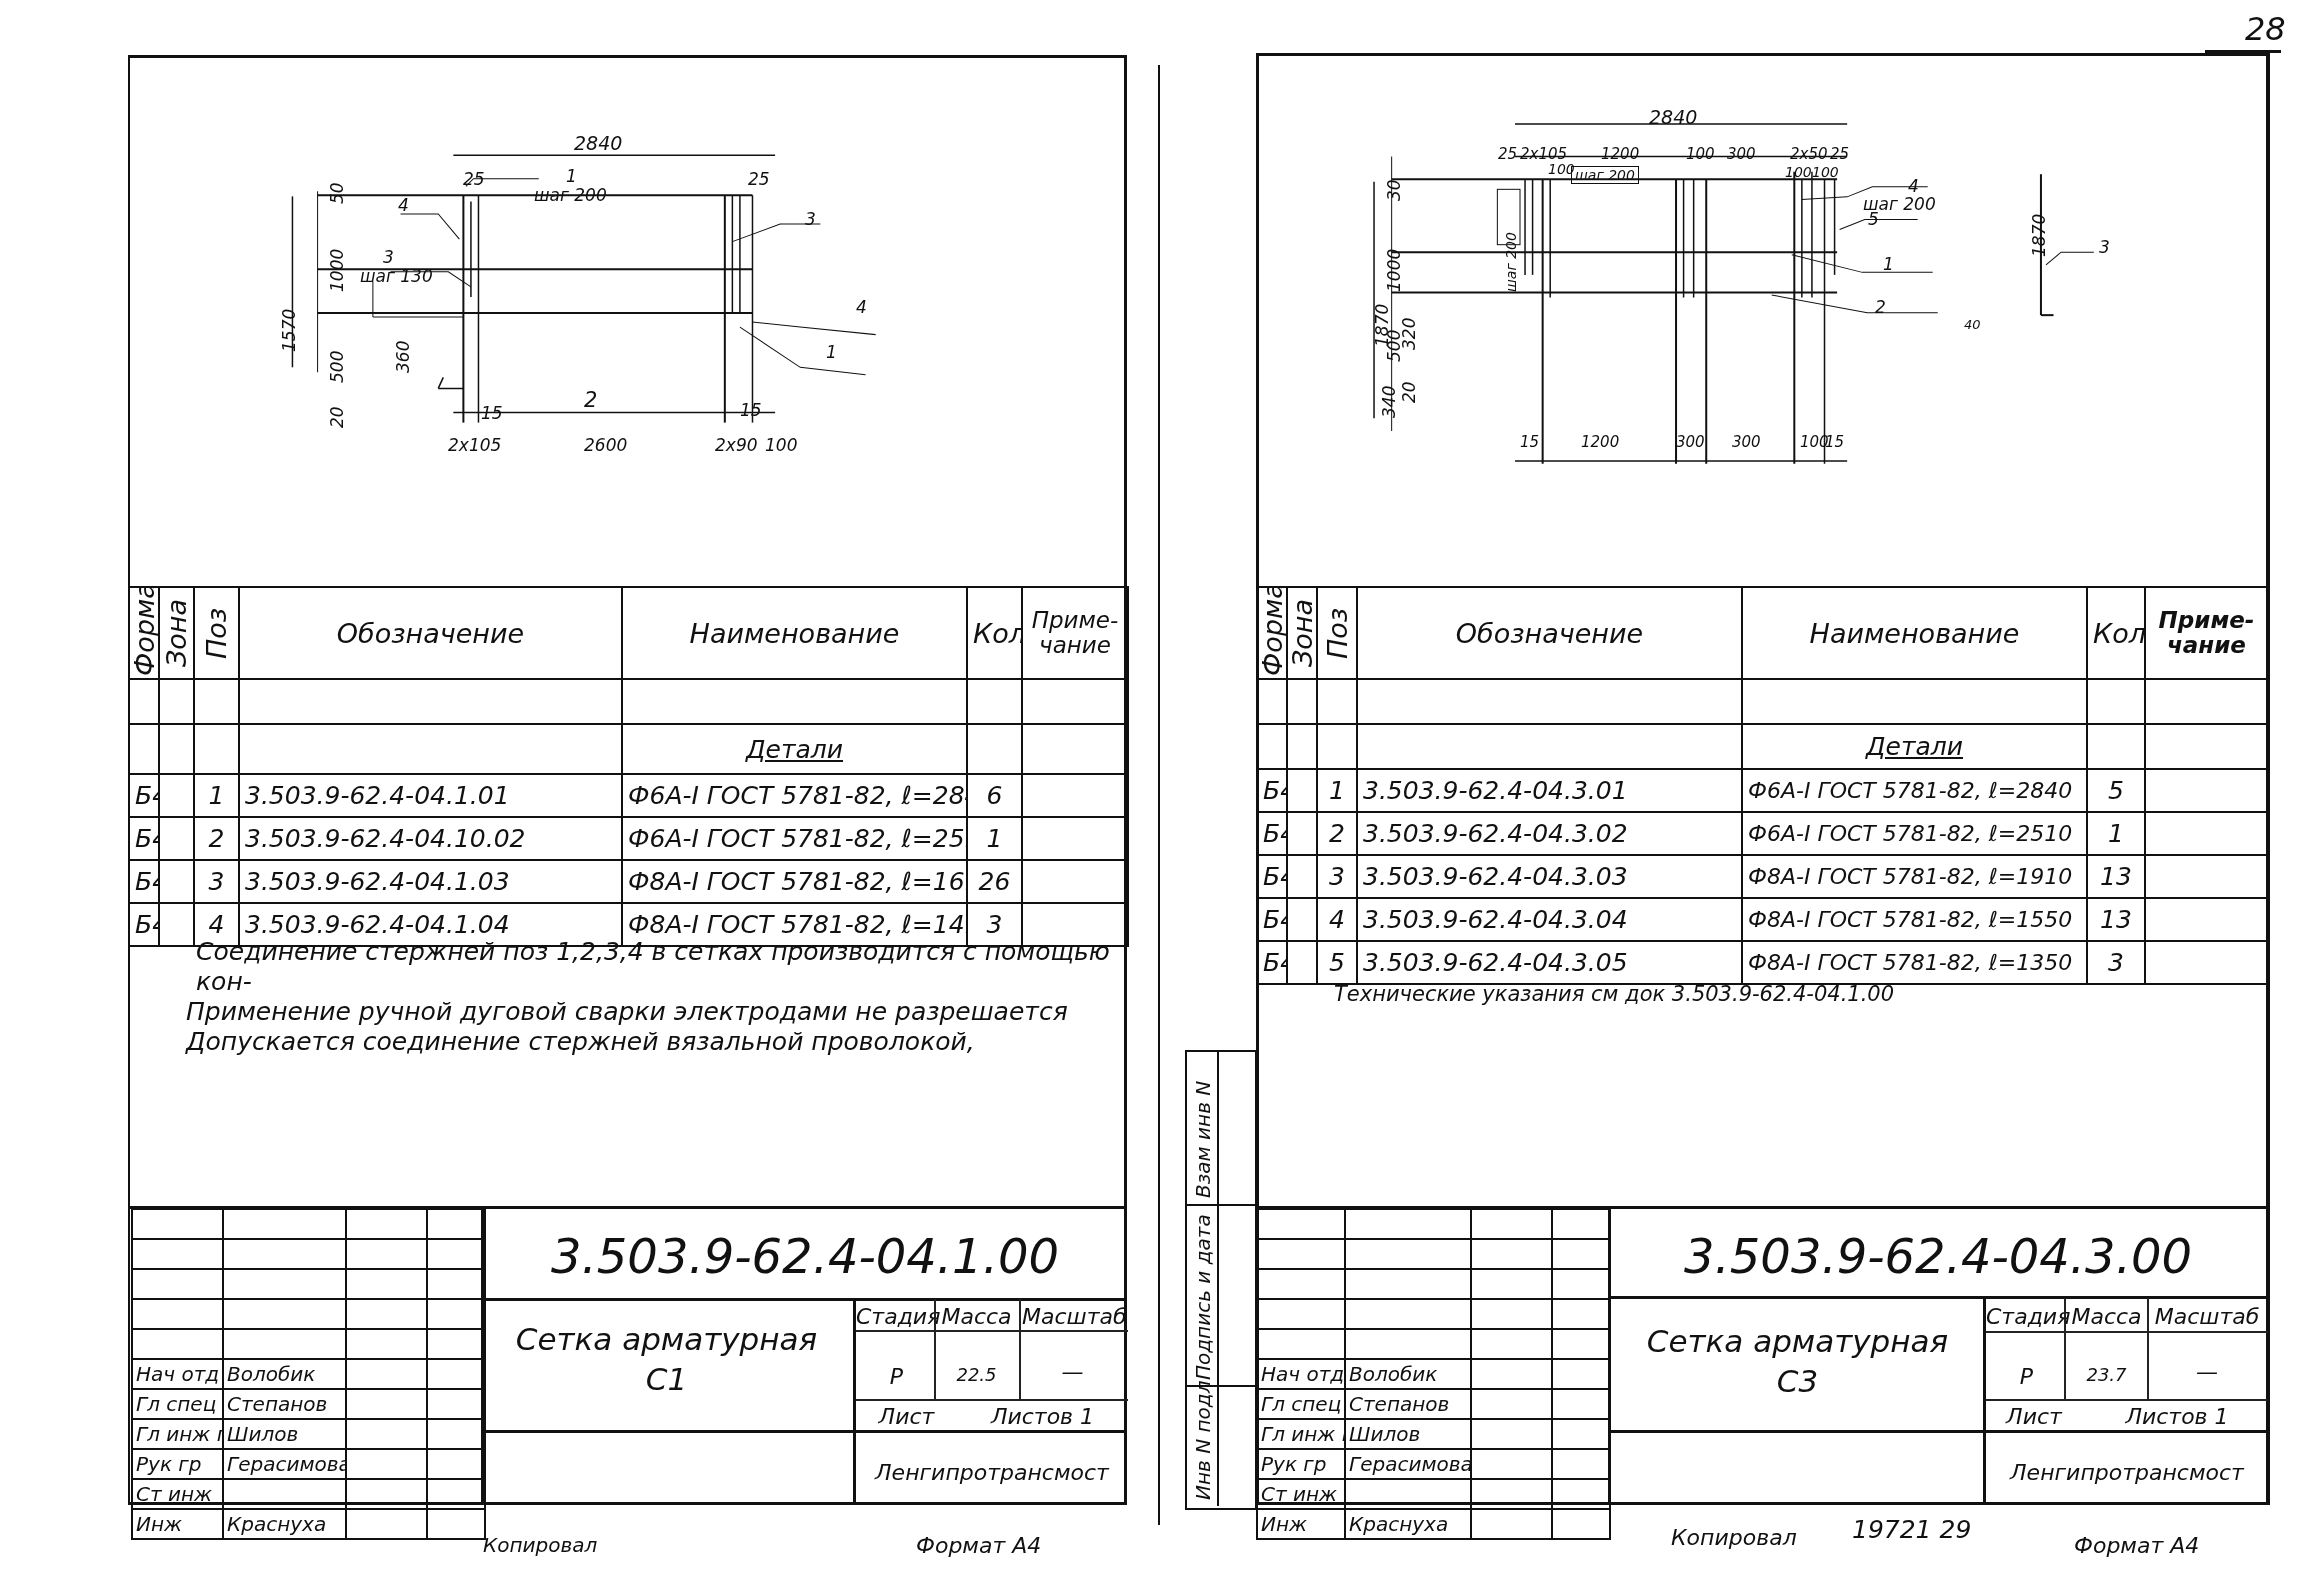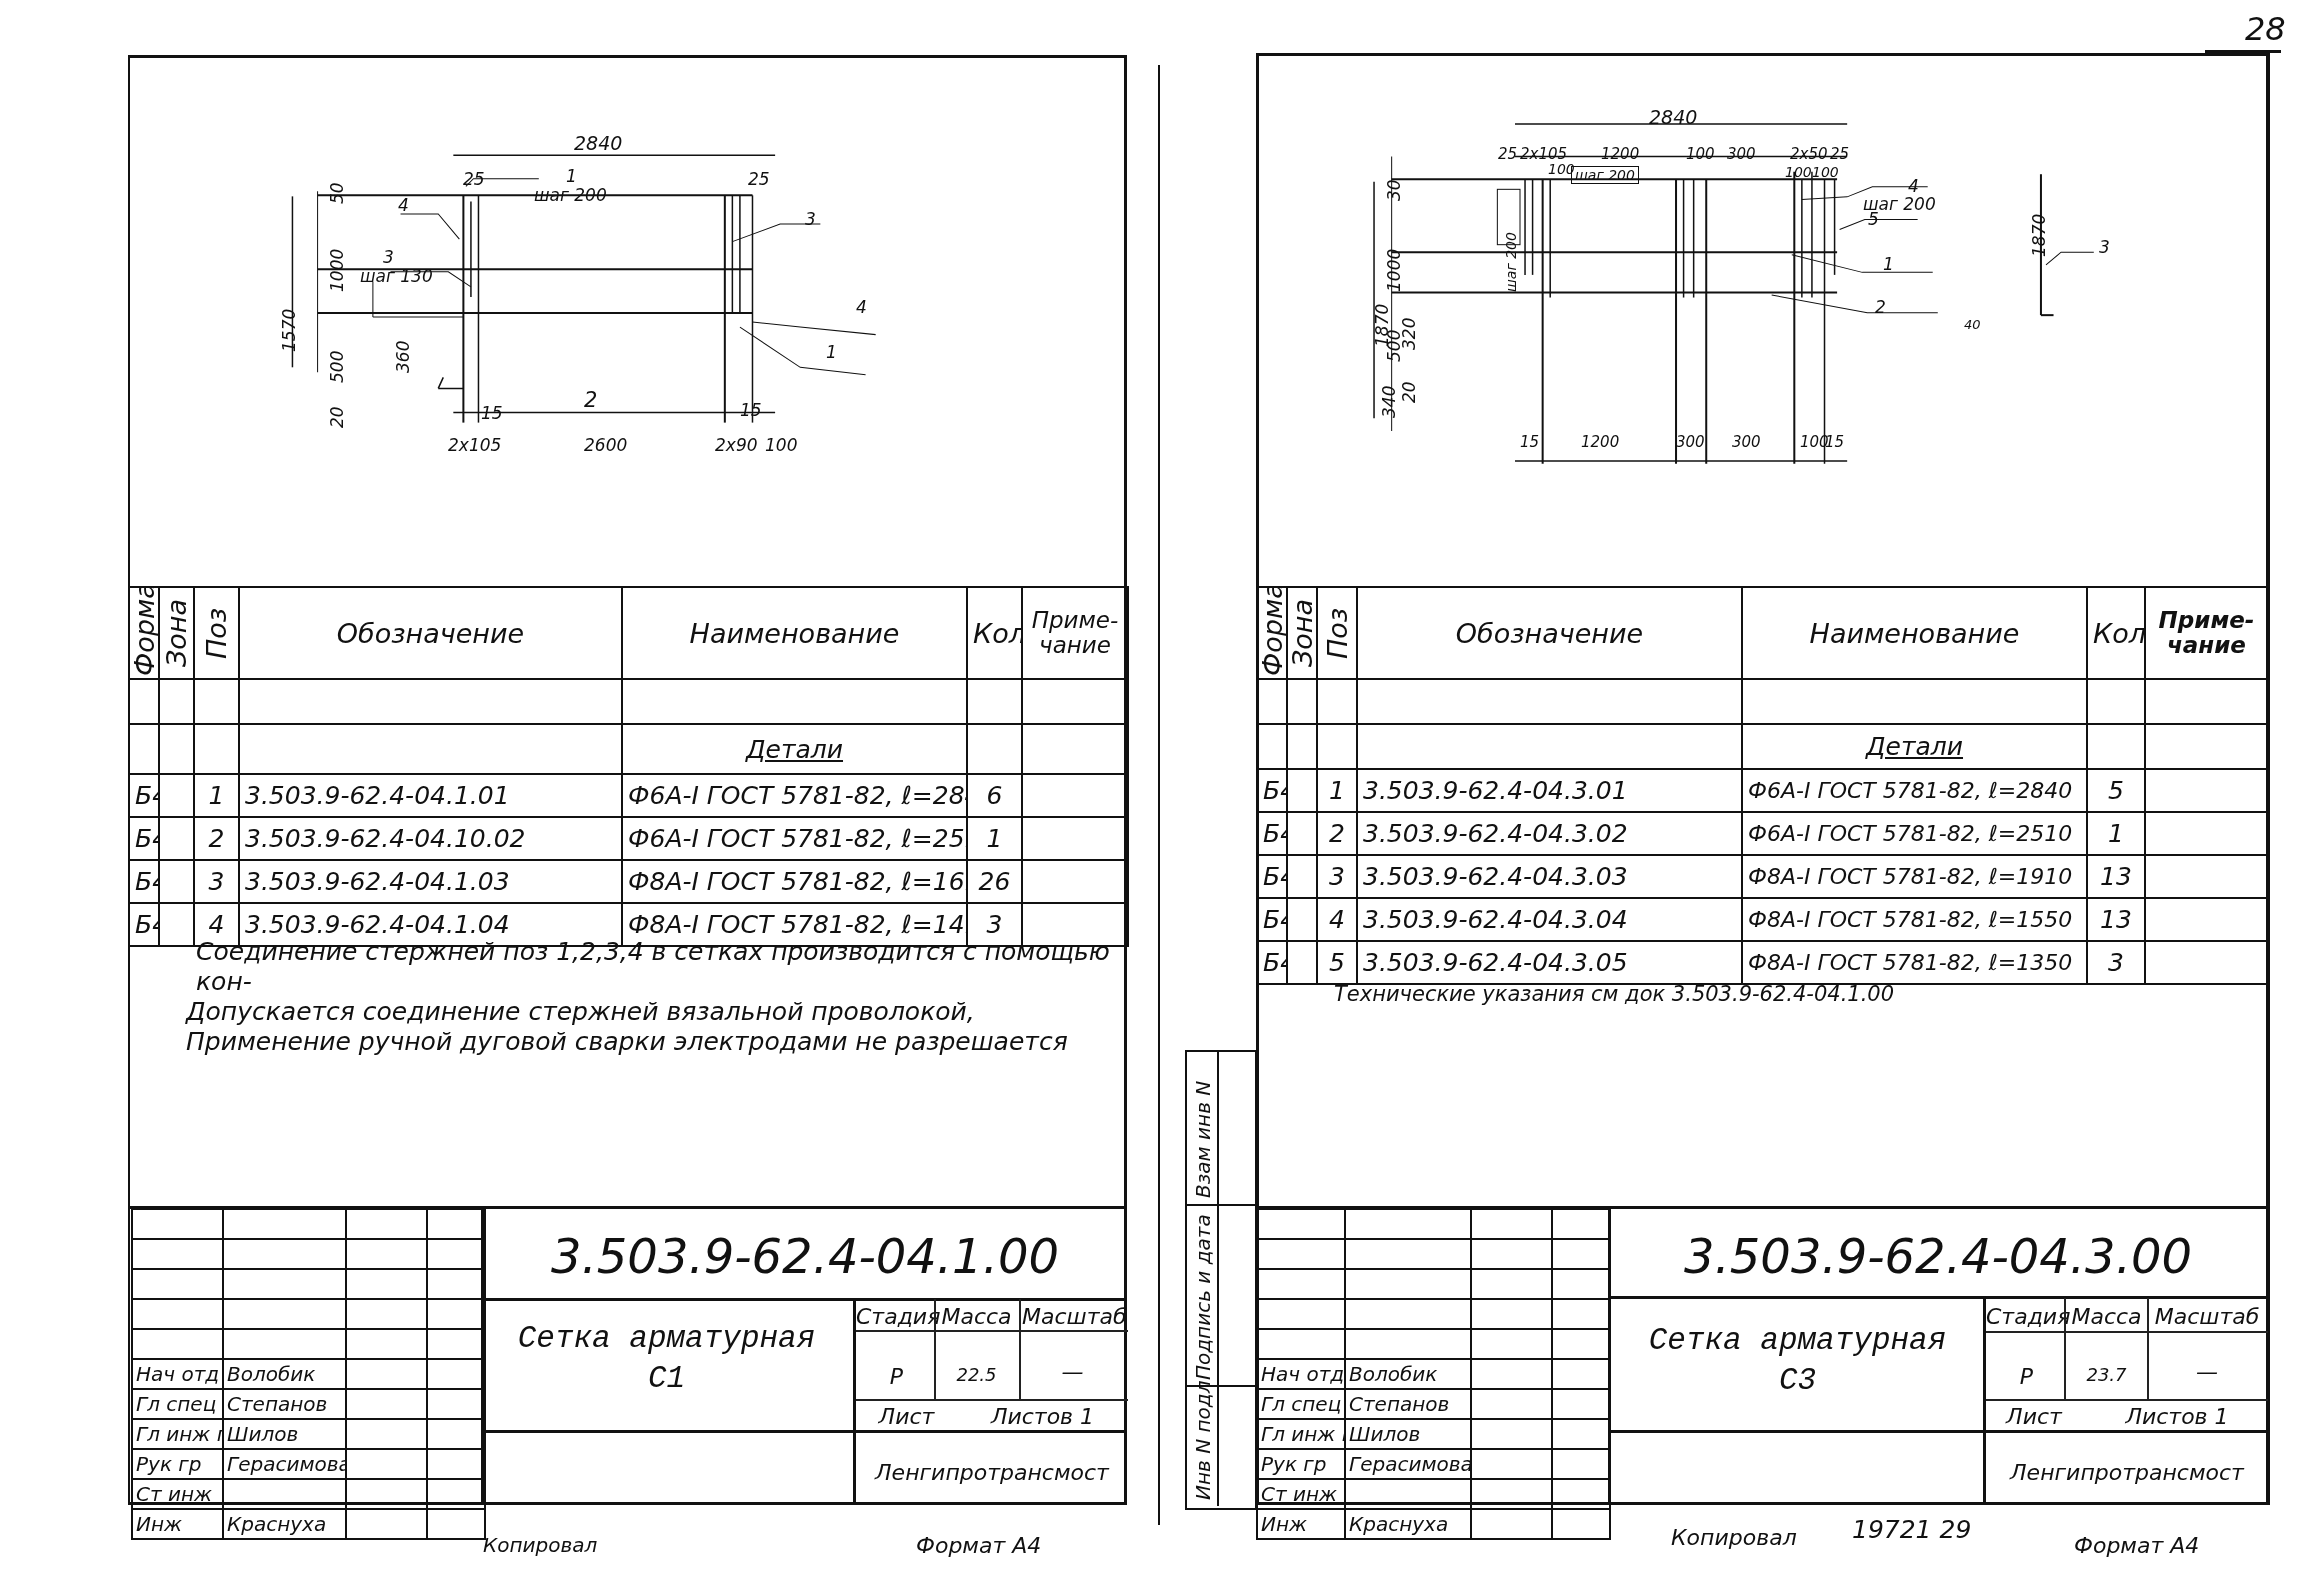--- a/index.html
+++ b/index.html
@@ -13,21 +13,21 @@
   table.spec{position:absolute;border-collapse:collapse;table-layout:fixed;}
   table.spec td{border:2px solid #111;padding:0 5px;font-size:25px;white-space:nowrap;overflow:hidden;height:41px;}
   table.spec tr.hdr td{height:86px;text-align:center;font-size:27px;}
   table.spec td.vert{writing-mode:vertical-rl;transform:rotate(180deg);font-size:19px;padding:2px 0;text-align:center;}
   table.spec td.c{text-align:center;}
   .section-title{text-decoration:underline;text-align:center;font-size:28px;}
   .notes{position:absolute;font-size:25px;line-height:30px;}
   table.stamp{position:absolute;border-collapse:collapse;table-layout:fixed;}
   table.stamp td{border:2px solid #111;font-size:20px;padding:0 3px;white-space:nowrap;overflow:hidden;height:28px;}
   .docnum{position:absolute;font-size:48px;text-align:center;}
-  .title{position:absolute;font-size:31px;text-align:center;line-height:40px;font-family:Liberation Mono, monospace;}
+  .title{position:absolute;font-size:31px;text-align:center;line-height:40px;}
   .cell-lbl{position:absolute;font-size:22px;text-align:center;}
   .dim{position:absolute;font-size:17px;}
   .dimv{position:absolute;font-size:17px;transform:rotate(-90deg);transform-origin:left top;}
   .caption{position:absolute;font-size:26px;}
   .side{position:absolute;border:2px solid #111;}
   .side-cell{position:absolute;border-bottom:2px solid #111;left:0;width:100%;box-sizing:border-box;}
   .side-lbl{position:absolute;transform:rotate(-90deg);transform-origin:left top;font-size:20px;white-space:nowrap;}
 </style>
 </head>
 <body>
@@ -167,22 +167,22 @@
         <td>3.503.9-62.4-04.1.04</td>
     <td>Ф8А-I ГОСТ 5781-82, ℓ=1410</td>
         <td class="c">3</td>
         <td></td>
   </tr>
 </tbody>
   </table>
 
 <div class="notes" style="left:186px;top:937px;width:931px;">
   <div style="padding-left:10px;font-style:italic;">Соединение стержней поз 1,2,3,4 в сетках производится с помощью кон-</div>
+  <div>Применение ручной дуговой сварки электродами не разрешается</div>
   <div>Допускается соединение стержней вязальной проволокой,</div>
-  <div>Применение ручной дуговой сварки электродами не разрешается</div>
 </div>
 
 <div class="hline" style="left:128px;top:1206px;width:999px;"></div>
 <table class="stamp" style="left:131px;top:1208px;width:352px;">
   <colgroup>
       <col style="width:91px">
       <col style="width:123px">
       <col style="width:81px">
       <col style="width:58px">
     </colgroup>

